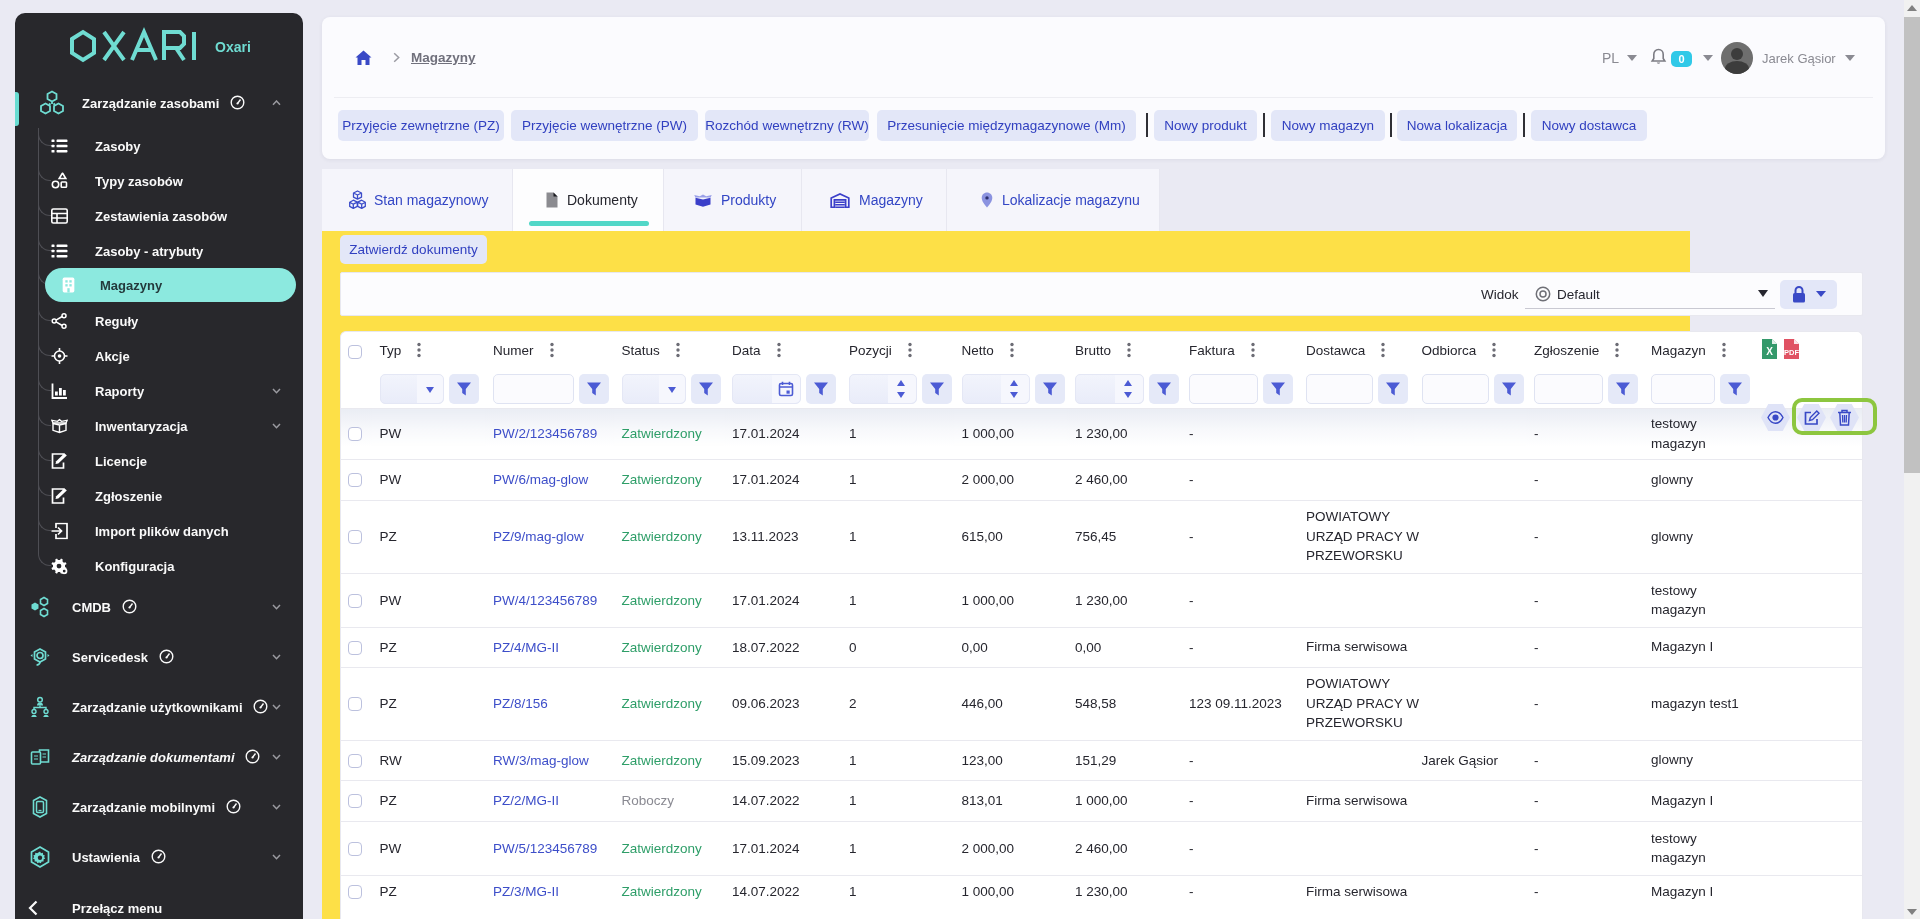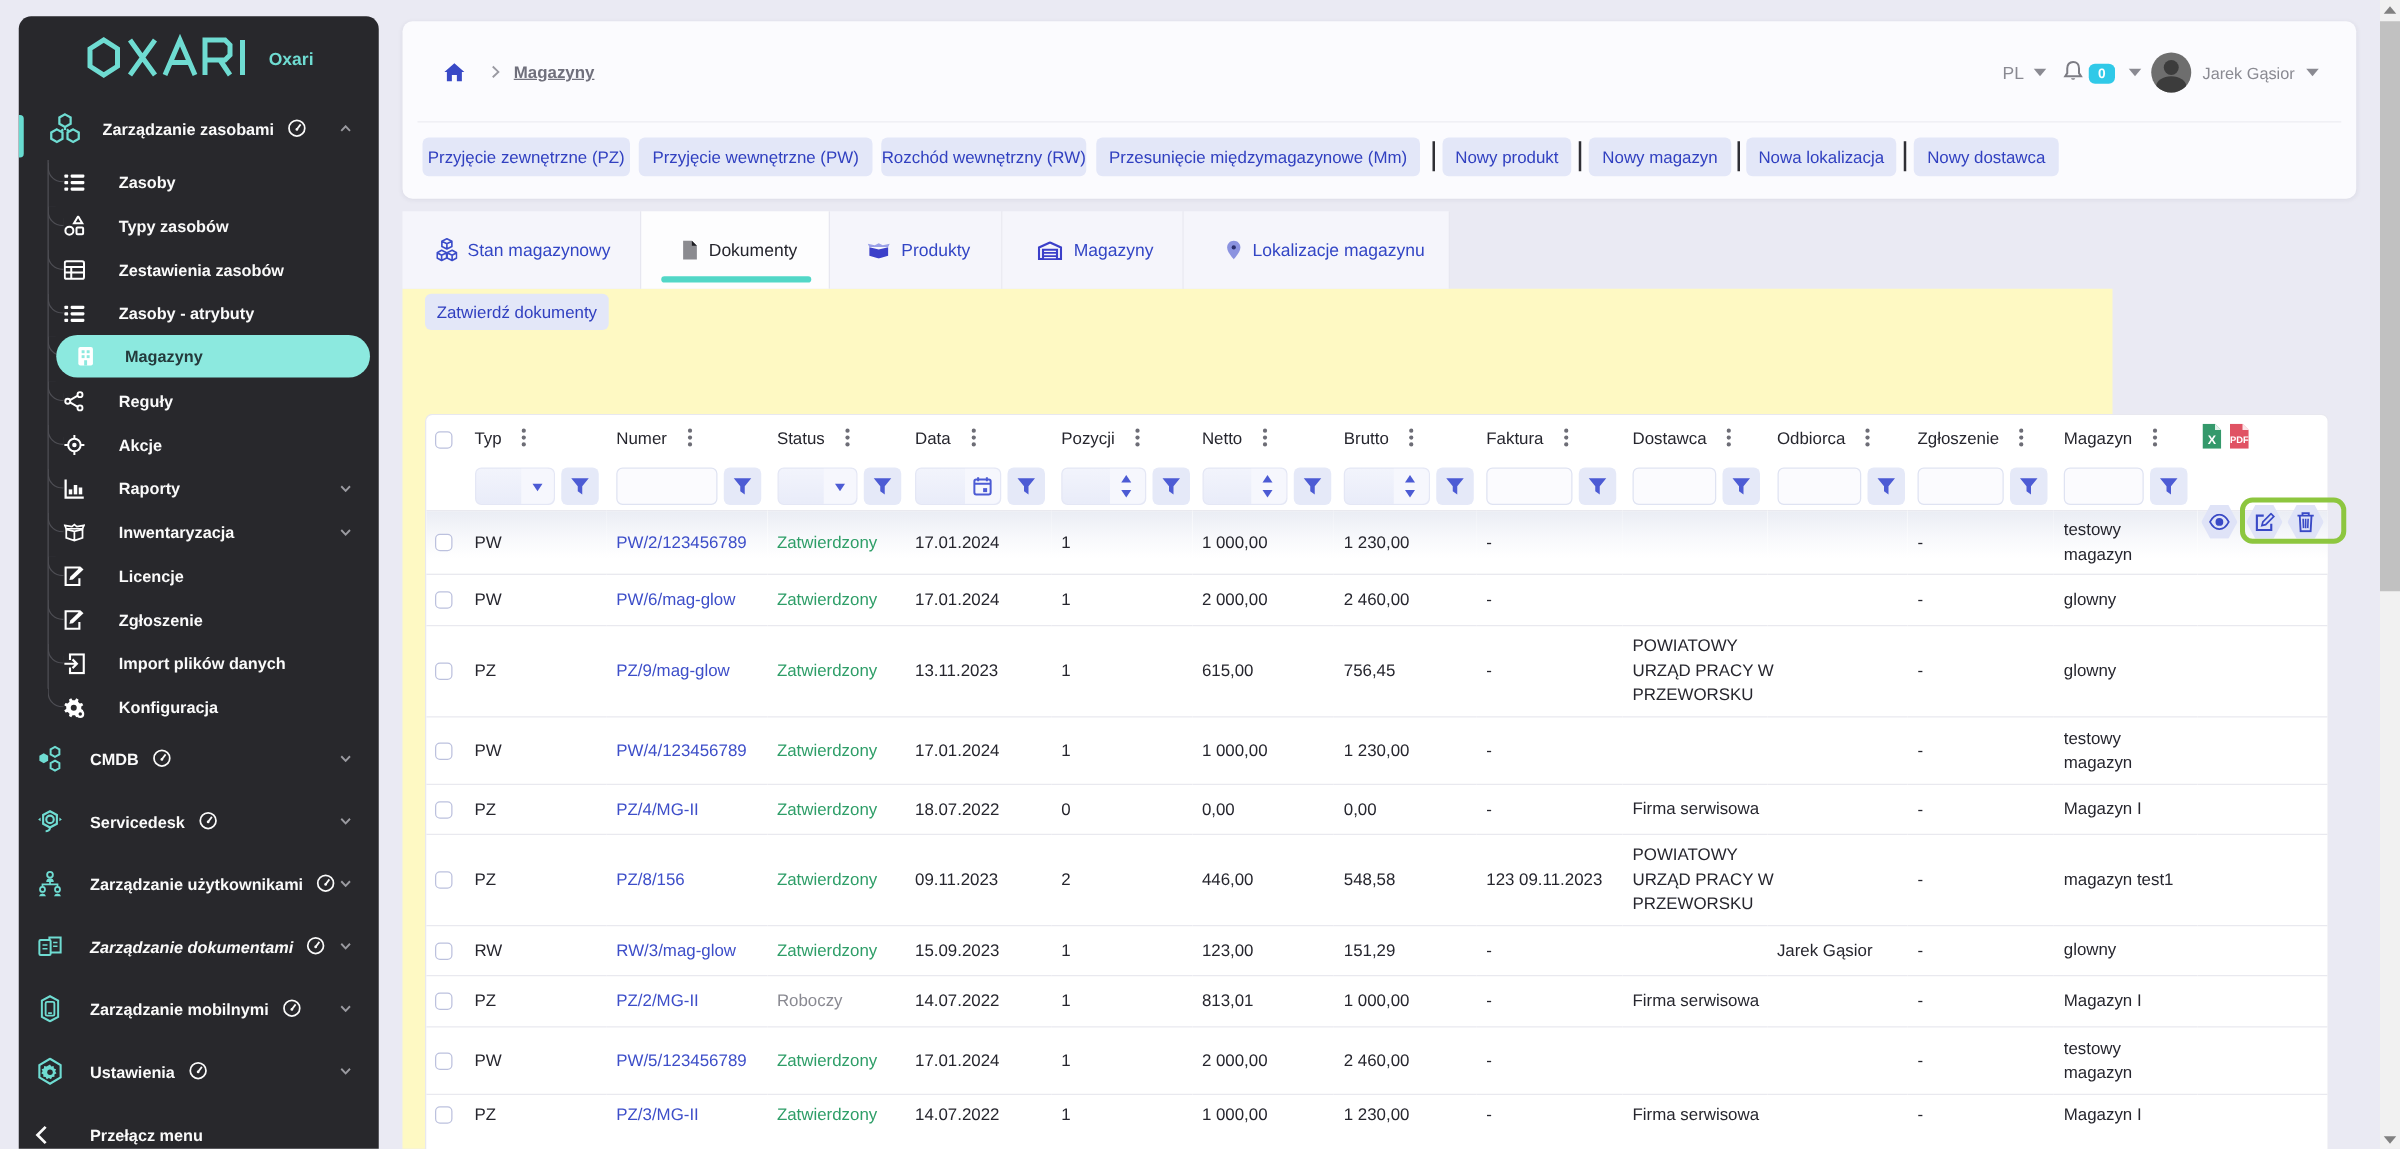--- a/index.html
+++ b/index.html
@@ -39,21 +39,21 @@
 #topdiv { position:absolute; left:12px; right:12px; top:80px; height:1px; background:#ededf2; }
 .actbtn { position:absolute; top:93px; height:31px; line-height:31px; text-align:center; background:#e3e7f8; color:#3140c0; border-radius:5px; font-size:13.5px; white-space:nowrap; overflow:hidden; }
 .actsep { position:absolute; top:96px; width:2px; height:24px; background:#2f2f35; }
 
 
 .tab { position:absolute; top:169px; height:62px; background:#f5f5fb; border-right:1px solid #e7e7f0; display:flex; align-items:center; font-size:14px; color:#3346c5; z-index:2; }
 .tab.active { background:#fdfdfe; color:#26262e; }
 #tabuline { position:absolute; left:529px; top:221px; width:120px; height:5px; border-radius:2.5px; background:#52d7c7; z-index:3; }
 
 
-#content { position:absolute; left:322px; top:231px; width:1368px; height:688px; background:#fef9c3; }
+#content { position:absolute; left:322px; top:231px; width:1368px; height:688px; background:#fde047; }
 #approve { position:absolute; left:18px; top:4px; width:147px; height:29px; line-height:29px; text-align:center; background:#e3e7f8; color:#3140c0; border-radius:5px; font-size:13.5px; }
 #toolbar { position:absolute; left:18px; top:41px; width:1523px; height:44px; border:1px solid #e8e8ef; background:#fcfcfe; border-radius:2px; }
 #gridwrap { position:absolute; left:18px; top:100px; width:1523px; height:600px; border:1px solid #e8e8ef; border-bottom:none; background:#fff; border-radius:6px 6px 0 0; overflow:hidden; }
 
 table#grid { border-collapse:collapse; table-layout:fixed; width:1523px; font-size:13.5px; color:#26262e; }
 #grid td, #grid th { padding:0 0 0 8px; text-align:left; vertical-align:middle; font-weight:400; overflow:hidden; white-space:nowrap; }
 tr.hdr { height:38px; }
 tr.hdr th { font-size:13.5px; color:#26262e; font-weight:400; }
 tr.filt { height:38px; }
 tr.filt td { white-space:nowrap; padding:0 0 0 7px; }
@@ -444,20 +444,37 @@
     <svg width="12" height="16" viewBox="0 0 12 16">
       <path d="M6 0.6 C3 0.6 0.7 2.9 0.7 5.9 C0.7 9.8 6 15.4 6 15.4 C6 15.4 11.3 9.8 11.3 5.9 C11.3 2.9 9 0.6 6 0.6 Z" fill="#8b93e0"></path>
       <circle cx="6" cy="5.9" r="1.7" fill="#2b2f6e"></circle>
     </svg>
     <span style="margin-left:9px;">Lokalizacje magazynu</span>
   </div>
 <div id="tabuline"></div>
 
 <div id="content">
   <div id="approve">Zatwierdź dokumenty</div>
+  <div id="toolbar">
+    <div class="abs" style="left:1140px; top:14px; font-size:13.5px; color:#26262e;">Widok</div>
+    <svg style="position:absolute;left:1194px;top:13px;" width="16" height="16" viewBox="0 0 16 16">
+        <circle cx="8" cy="8" r="6.7" fill="none" stroke="#6f7077" stroke-width="1.5"></circle>
+        <circle cx="8" cy="8" r="3" fill="none" stroke="#6f7077" stroke-width="1.5"></circle>
+      </svg>
+    <div class="abs" style="left:1216px; top:14px; font-size:13.5px; color:#26262e;">Default</div>
+    <div class="abs" style="left:1184px; top:35px; width:250px; height:1px; background:#c9c9d2;"></div>
+    <div class="abs" style="left:1417px; top:17px; width:0; height:0; border-left:5.5px solid transparent; border-right:5.5px solid transparent; border-top:7px solid #26262e;"></div>
+    <div class="abs" style="left:1439px; top:7px; width:57px; height:29px; background:#e3e7f8; border-radius:5px;">
+      <svg style="position:absolute;left:12px;top:6px;" width="14" height="17" viewBox="0 0 14 17">
+          <rect x="1" y="7" width="12" height="9.5" rx="1.5" fill="#3949c6"></rect>
+          <path d="M3.5 7 L3.5 4.5 a3.5 3.5 0 0 1 7 0 L10.5 7" fill="none" stroke="#3949c6" stroke-width="2"></path>
+        </svg>
+      <div style="position:absolute;left:36px;top:11px;width:0;height:0;border-left:5px solid transparent;border-right:5px solid transparent;border-top:6px solid #3949c6;"></div>
+    </div>
+  </div>
   <div id="gridwrap">
     <table id="grid">
         <colgroup>
       <col style="width:30.5px">
           <col style="width:113.5px">
           <col style="width:128.5px">
           <col style="width:110.5px">
           <col style="width:117px">
           <col style="width:112.5px">
           <col style="width:113.5px">
@@ -695,21 +712,21 @@
             <td style=""></td>
             <td style="">-</td>
             <td style="line-height:19.5px;">Magazyn I</td>
             <td></td>
           </tr>
           <tr class="r" style="height:73px;">
             <td style="padding-left:7px;"><span class="cb"></span></td>
             <td style="">PZ</td>
             <td class="link" style="">PZ/8/156</td>
             <td class="ok" style="">Zatwierdzony</td>
-            <td style="">09.11.2023</td>
+            <td style="">09.06.2023</td>
             <td style="">2</td>
             <td style="">446,00</td>
             <td style="">548,58</td>
             <td style="">123 09.11.2023</td>
             <td style="line-height:19.5px; overflow:visible;">POWIATOWY<br>URZĄD PRACY W<br>PRZEWORSKU</td>
             <td style=""></td>
             <td style="">-</td>
             <td style="line-height:19.5px;">magazyn test1</td>
             <td></td>
           </tr>

